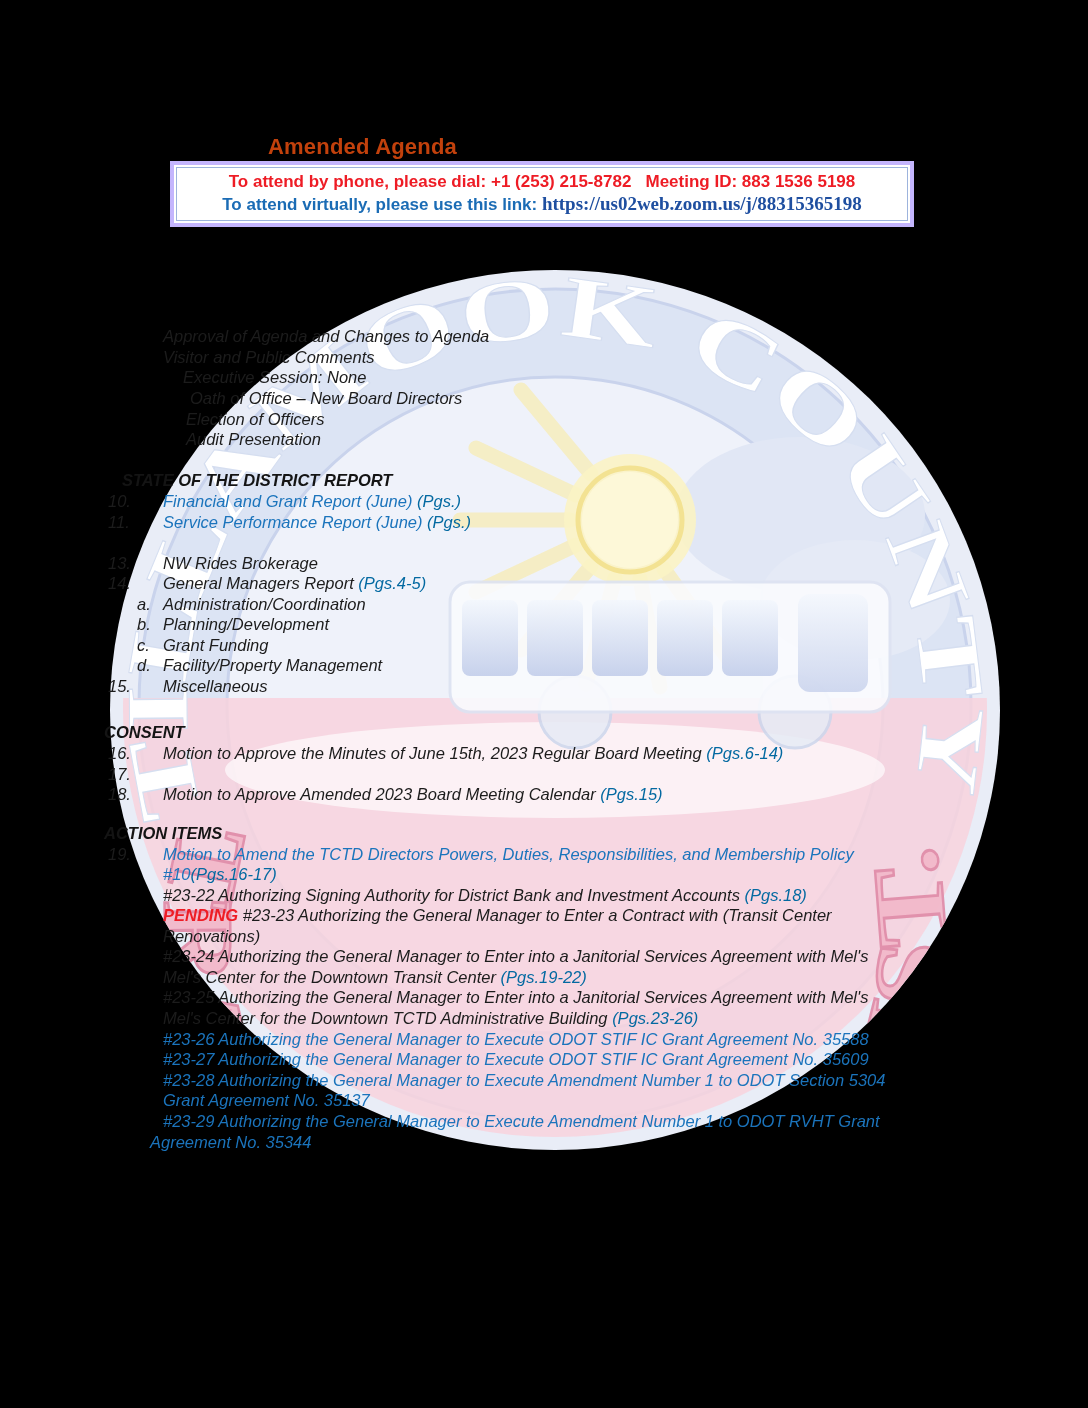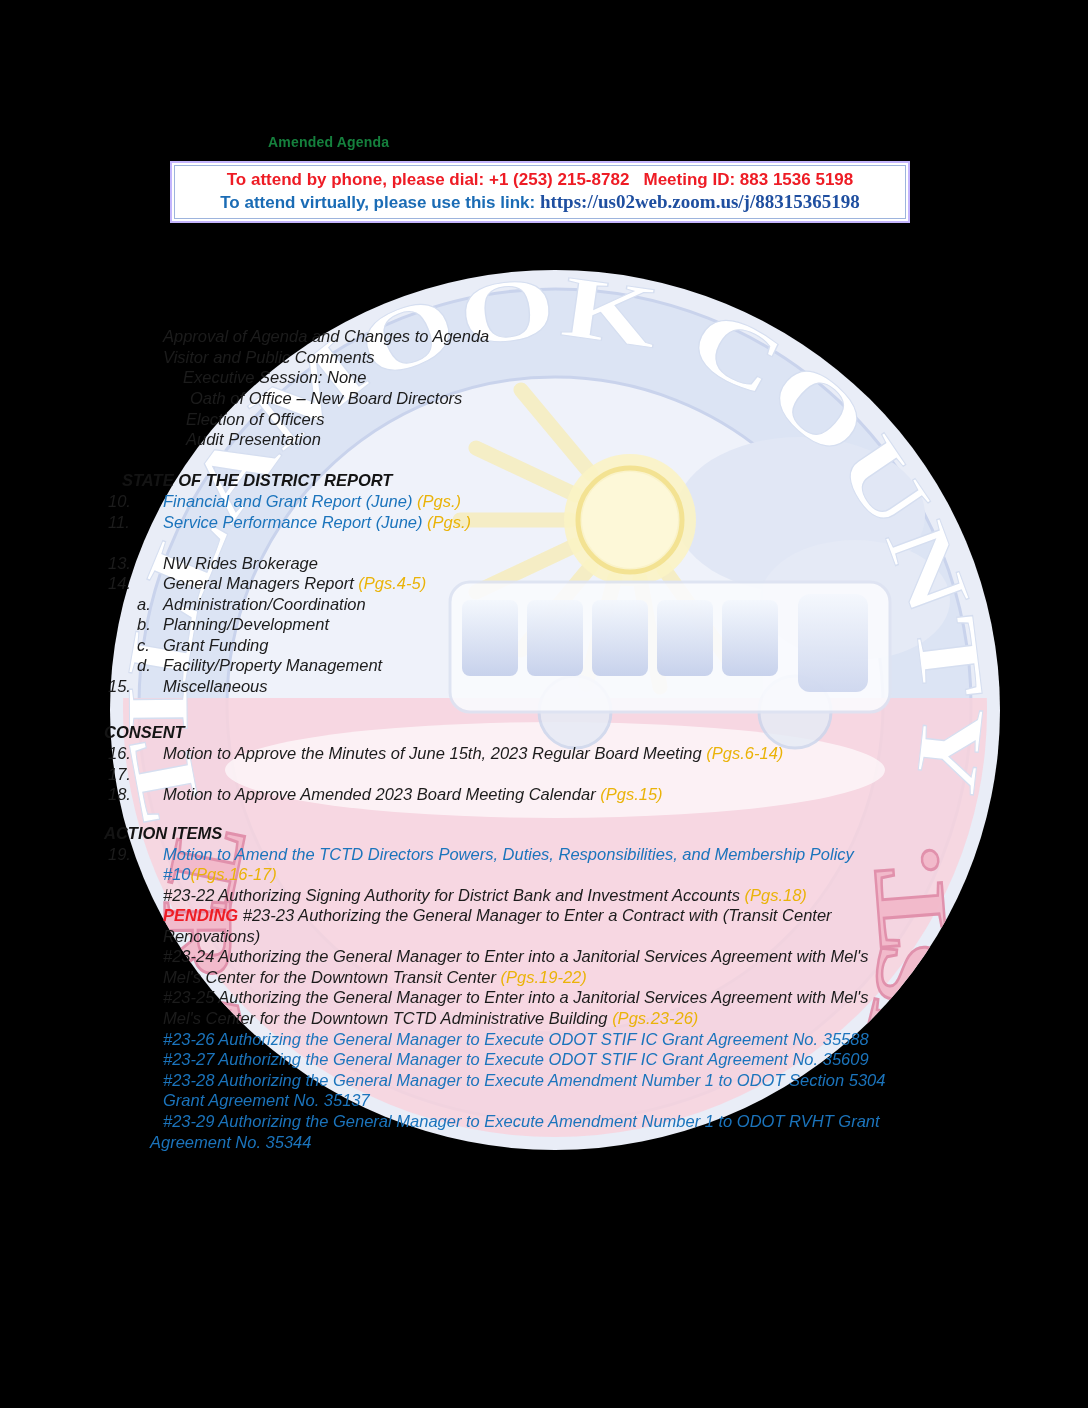--- a/index.html
+++ b/index.html
@@ -1,32 +1,32 @@
 <!DOCTYPE html>
 <html><head>
 <meta charset="utf-8">
 <style>
   html,body{margin:0;padding:0;background:#000;}
   .page{position:relative;width:1088px;height:1408px;background:#000;overflow:hidden;
         font-family:"Liberation Sans",sans-serif;}
   .seal{position:absolute;left:110px;top:270px;width:890px;height:880px;z-index:1;}
   .doc-title{position:absolute;left:268px;top:134px;z-index:3;
-             font-size:14px;font-weight:bold;color:#15803d;letter-spacing:.2px;}
+             font-size:22px;font-weight:bold;color:#c2410c;letter-spacing:.2px;}
   .info-box{position:absolute;left:170px;top:161px;width:736px;height:52px;z-index:3;
-            background:#ffffff;border:2px solid #c4b5fd;box-shadow:inset 0 0 0 2px #ffffff, inset 0 0 0 3px #9db4dd;
+            background:#ffffff;border:4px solid #c4b5fd;box-shadow:inset 0 0 0 2px #ffffff, inset 0 0 0 3px #9db4dd;
             text-align:center;padding-top:6px;}
   .phone-line{font-size:17px;font-weight:bold;color:#ee1c25;white-space:pre;line-height:22px;}
   .link-line{font-size:17px;font-weight:bold;color:#1b6cb5;white-space:pre;line-height:22px;}
   .link-line a{color:#1f4fa0;text-decoration:none;font-family:"Liberation Serif",serif;font-size:19px;}
   #agenda{position:absolute;left:0;top:0;width:1088px;height:1210px;z-index:2;font-style:italic;}
   .line{position:absolute;left:0;width:1088px;height:21px;font-size:16.5px;line-height:20.6px;color:#1c1c1c;white-space:pre;}
   .num,.txt{position:absolute;top:0;}
   .c-k{color:#1c1c1c;}
   .c-b{color:#1b74bc;}
-  .c-r{color:#eab308;}
+  .c-r{color:#0369a1;}
   .c-rb{color:#ee1c25;font-weight:bold;}
   .c-h{color:#141414;font-weight:bold;}
 </style>
 </head>
 <body>
 
 <div class="page">
 
   <svg class="seal" viewBox="110 270 890 880">
     <defs>

